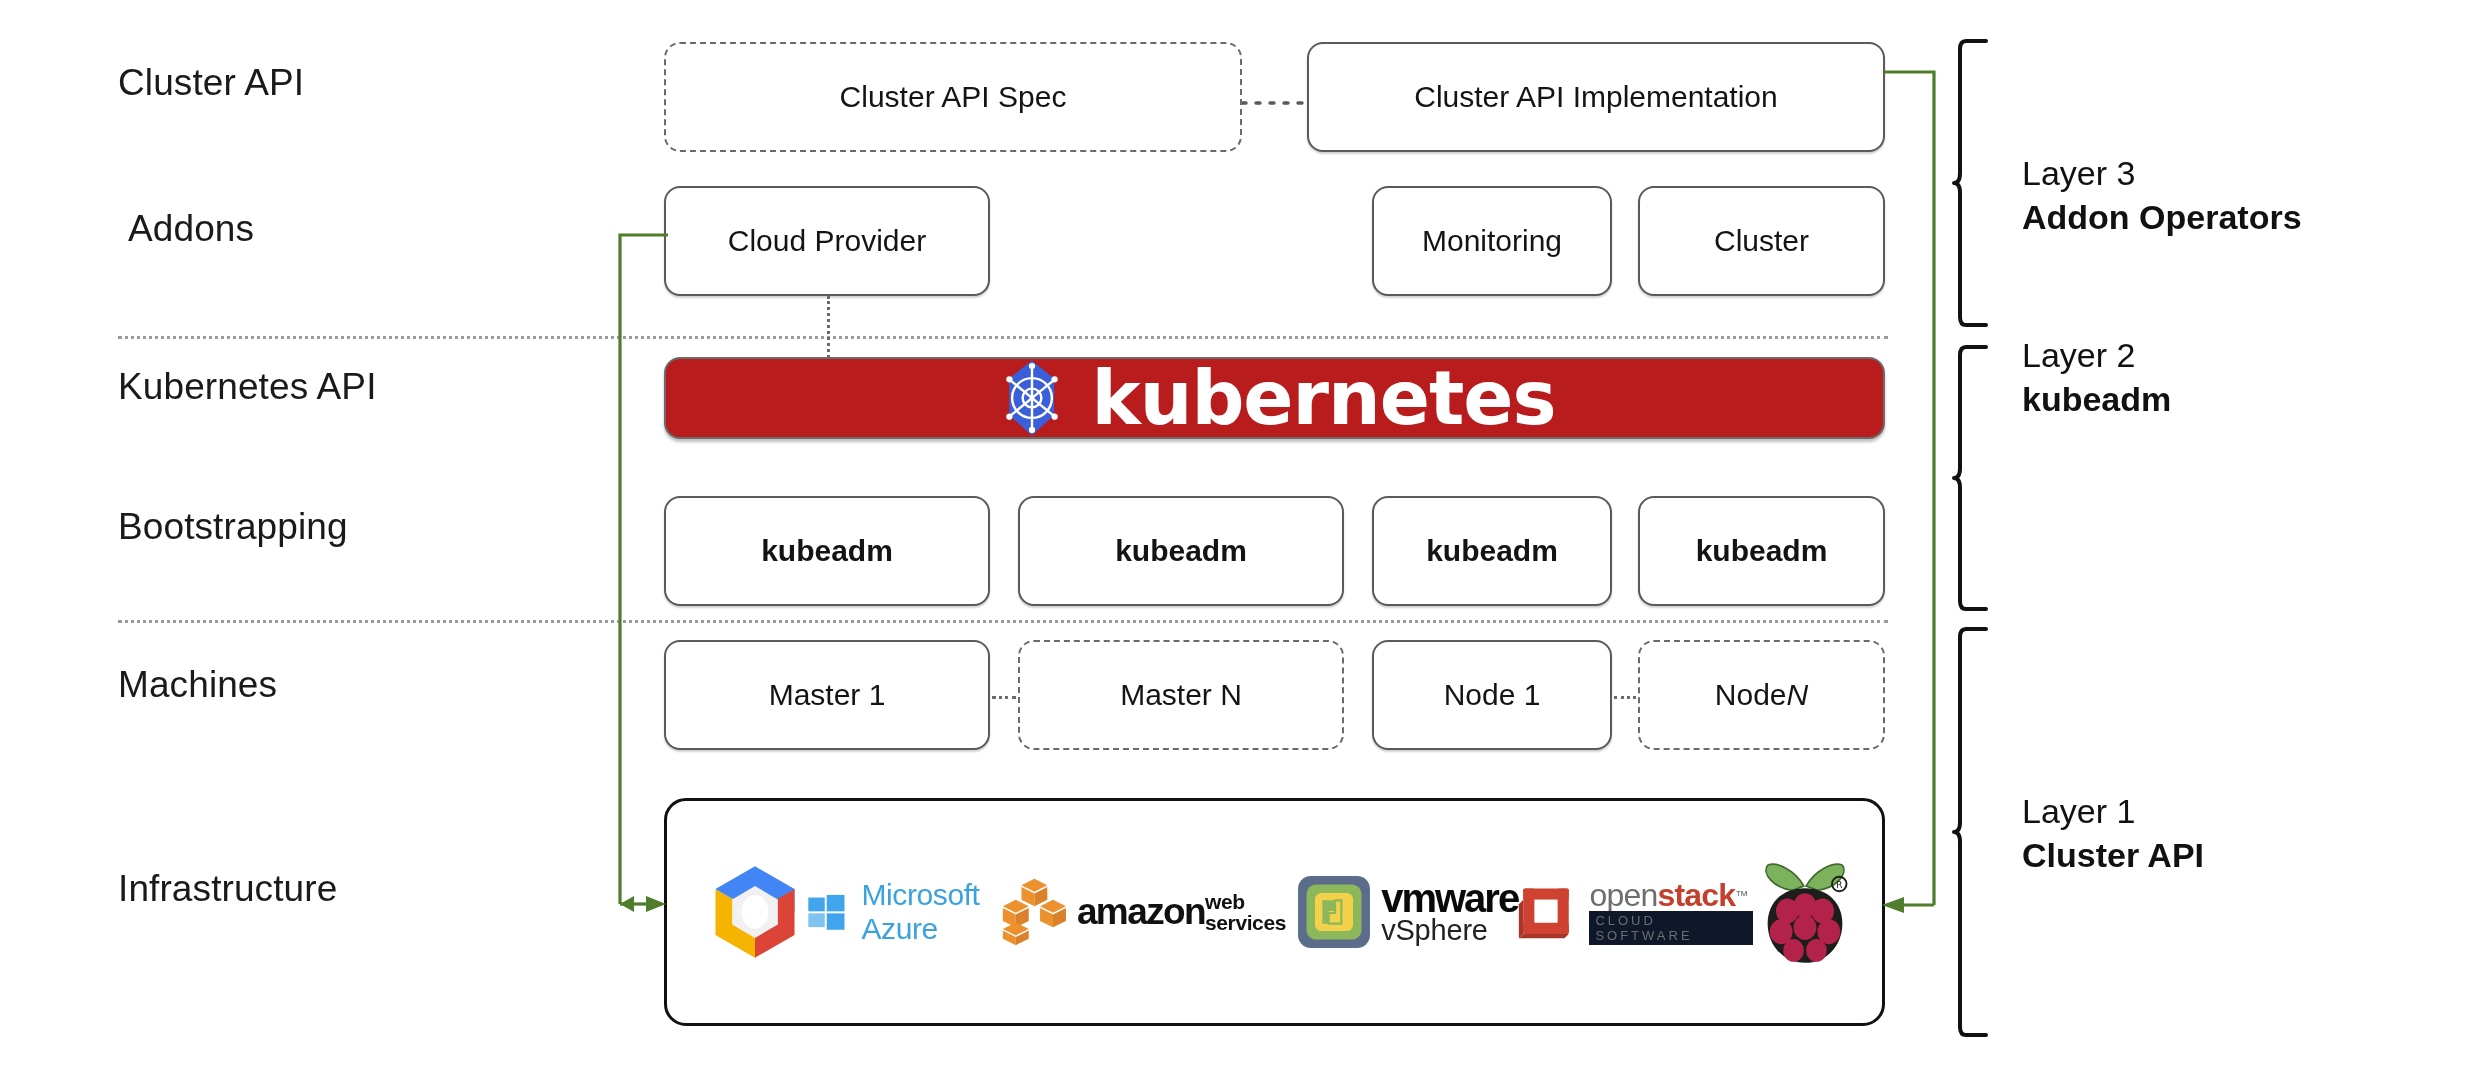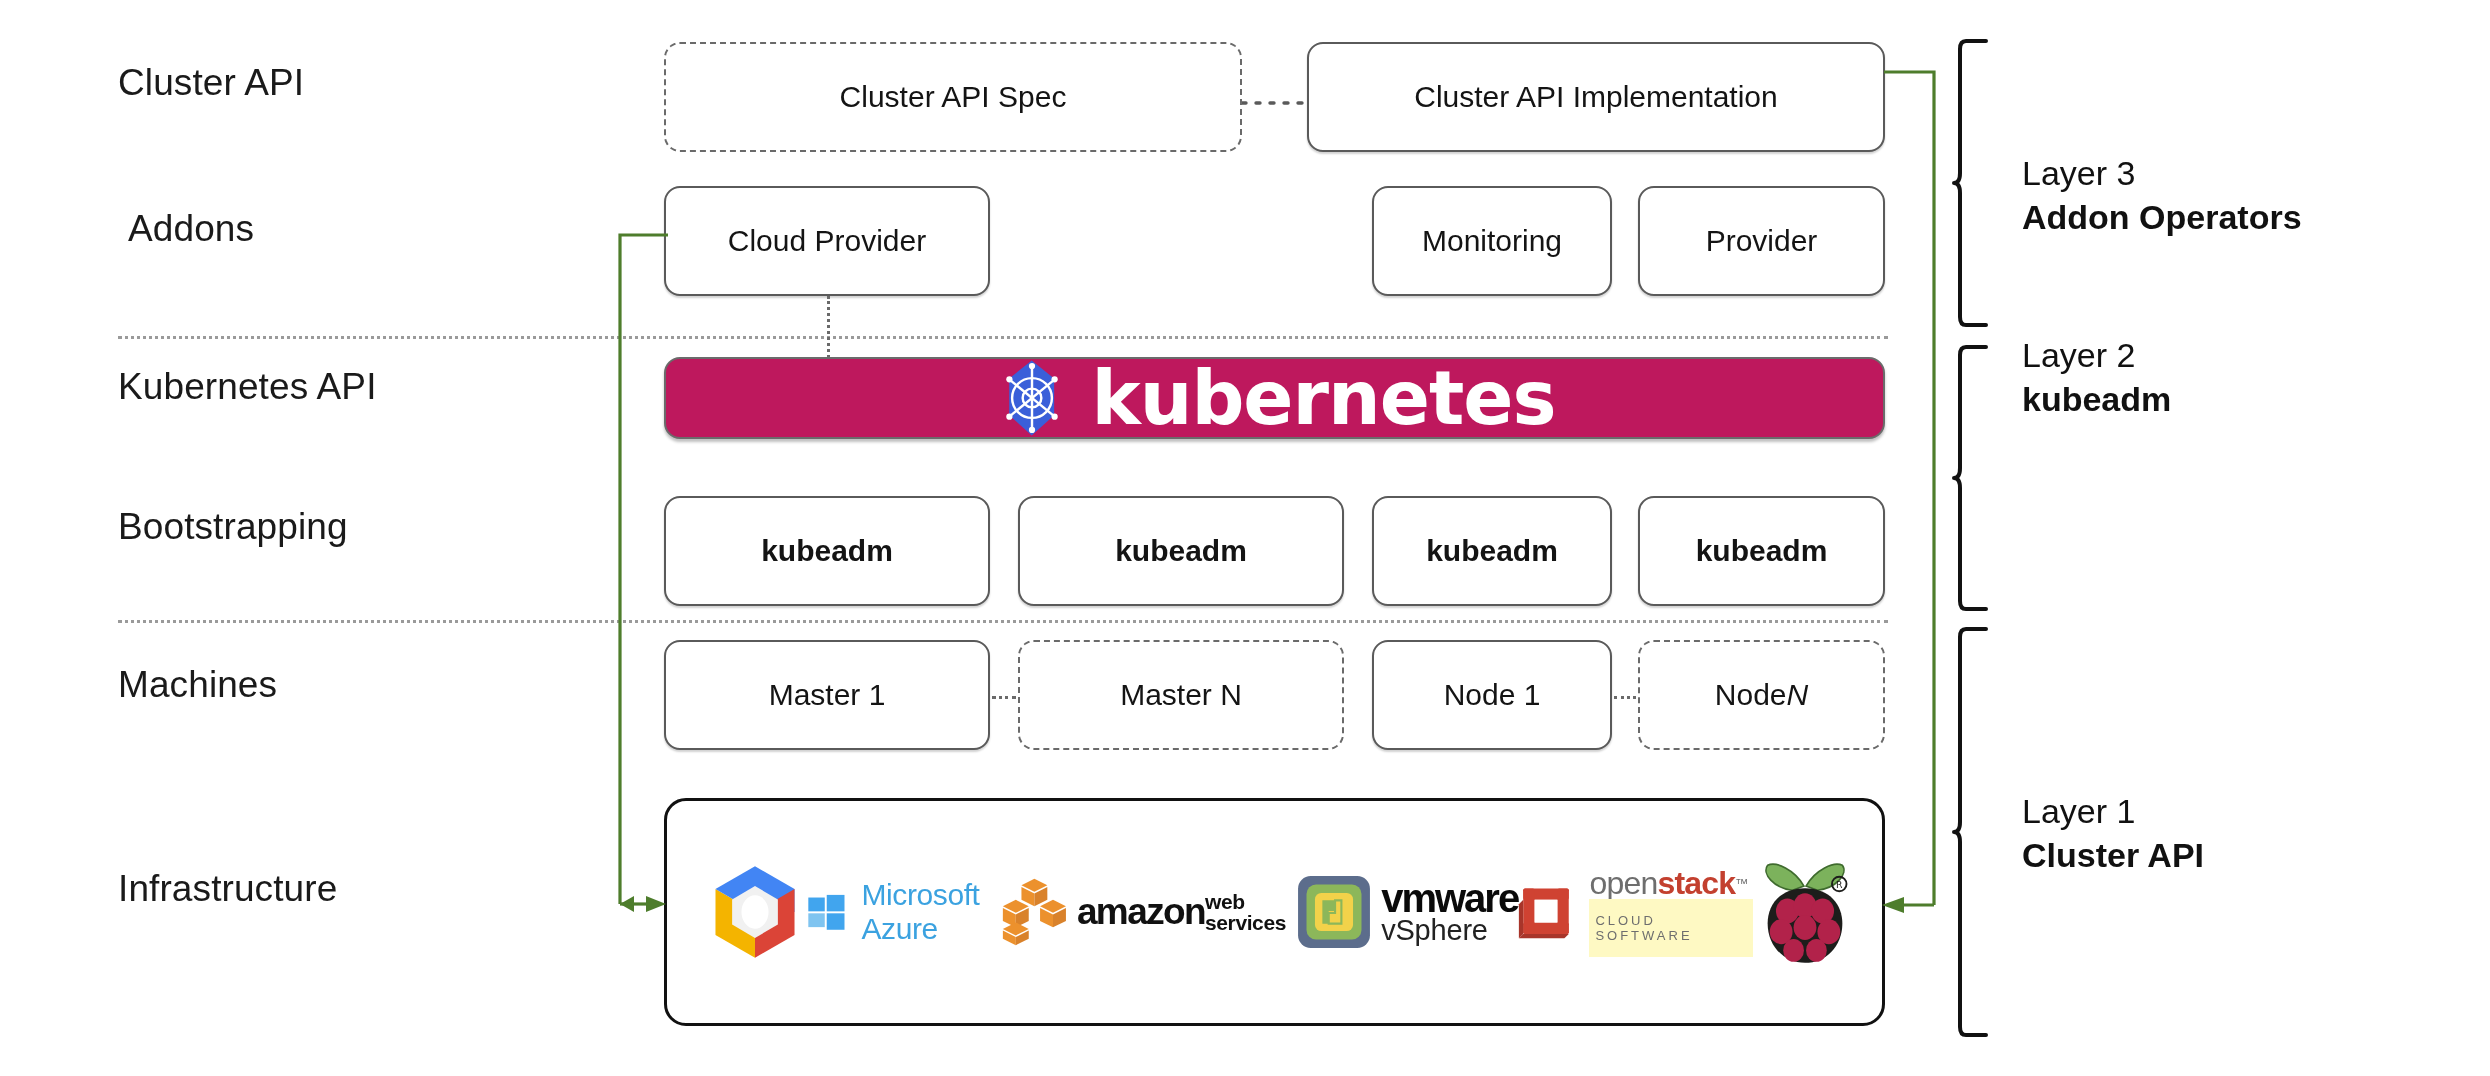--- a/index.html
+++ b/index.html
@@ -21,21 +21,21 @@
     display:flex;align-items:center;justify-content:center;
     font-size:30px;color:#141414;text-align:center;
     box-shadow:0 2px 2px rgba(0,0,0,.22);
   }
   .box.dashed{border-style:dashed;border-width:2.6px;border-color:#6a6a6a;box-shadow:none;}
   .box.bold{font-weight:bold;}
   .box.plain{box-shadow:0 2px 2px rgba(0,0,0,.18);}
 
   
   .k8sbar{
-    position:absolute;box-sizing:border-box;background:#be185d;
+    position:absolute;box-sizing:border-box;background:#b91c1c;
     border:2px solid #6b6b6b;border-radius:16px;
     display:flex;align-items:center;justify-content:center;gap:20px;
     box-shadow:0 3px 3px rgba(0,0,0,.25);
   }
   .k8sbar .wordmark{
     font-size:74px;font-weight:bold;color:#fff;letter-spacing:-1px;
     font-family:"DejaVu Sans","Liberation Sans",sans-serif;line-height:1;
   }
 
   
@@ -63,21 +63,21 @@
 
   
   .logo{display:flex;align-items:center;justify-content:center;}
   .azure-txt{font-size:30px;color:#3ba2e0;font-weight:400;letter-spacing:-.4px;}
   .aws-amz{font-size:37px;font-weight:bold;color:#111;letter-spacing:-1.6px;line-height:.88;}
   .aws-sub{font-size:21px;font-weight:bold;color:#111;letter-spacing:-.4px;line-height:1;}
   .vm-txt{font-size:40px;font-weight:bold;color:#0a0a0a;letter-spacing:-2px;line-height:.9;}
   .vm-sub{font-size:29px;color:#222;letter-spacing:-.2px;line-height:1;}
   .os-open{font-size:32px;color:#6e6e6e;letter-spacing:-.8px;}
   .os-stack{font-size:32px;color:#c3402f;font-weight:bold;letter-spacing:-.8px;}
-  .os-sub{font-size:13px;color:#6e6e6e;letter-spacing:3px;background:#fef9c3;padding:14px 6px;}
+  .os-sub{font-size:13px;color:#6e6e6e;letter-spacing:3px;background:#0f172a;padding:2px 6px;}
 </style>
 </head>
 <body>
 
 <div id="stage">
 
   <div class="rowlabel" style="left:118px;top:62px;">Cluster API</div>
   <div class="rowlabel" style="left:128px;top:208px;">Addons</div>
   <div class="rowlabel" style="left:118px;top:366px;">Kubernetes API</div>
   <div class="rowlabel" style="left:118px;top:506px;">Bootstrapping</div>
@@ -100,21 +100,21 @@
     <span>Cluster API Implementation</span>
   </div>
 
   <div class="box plain" style="left:664px;top:186px;width:326px;height:110px;">
     <span>Cloud Provider</span>
   </div>
   <div class="box plain" style="left:1372px;top:186px;width:240px;height:110px;">
     <span>Monitoring</span>
   </div>
   <div class="box plain" style="left:1638px;top:186px;width:247px;height:110px;">
-    <span>Provider</span>
+    <span>Cluster</span>
   </div>
 
   <div class="vdot" style="left:827px;top:296px;height:62px;"></div>
 
   <div class="k8sbar" style="left:664px;top:357px;width:1221px;height:82px;">
     <svg width="78" height="78" viewBox="0 0 100 100">
       <path d="M50 2 L86 25 L86 72 L50 98 L14 72 L14 25 Z" fill="#3a5fd9" transform="scale(0.80,1.0) translate(12,0)"></path>
       <g stroke="#ffffff" stroke-width="3.1" fill="none">
         <circle cx="50" cy="50" r="12"></circle>
         <circle cx="50" cy="50" r="25.5"></circle>

